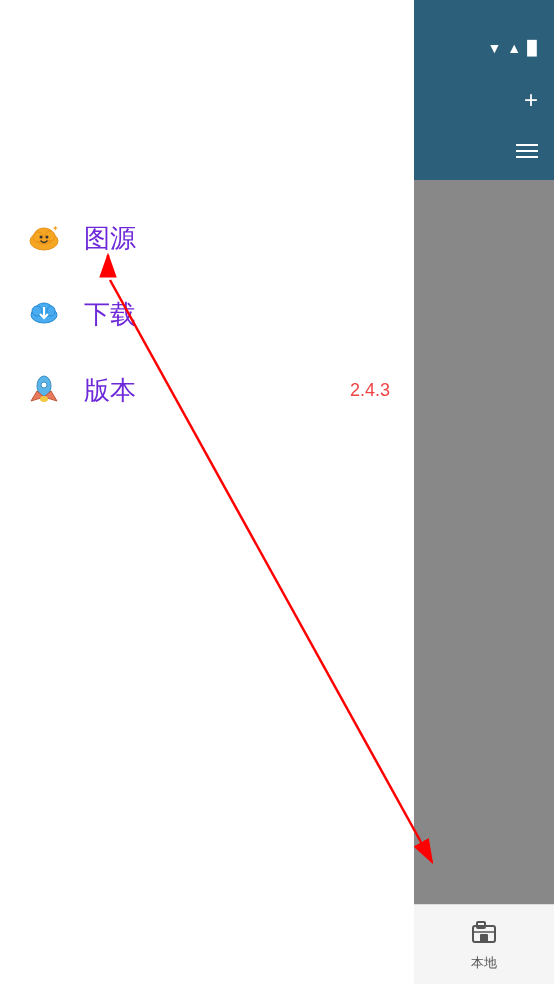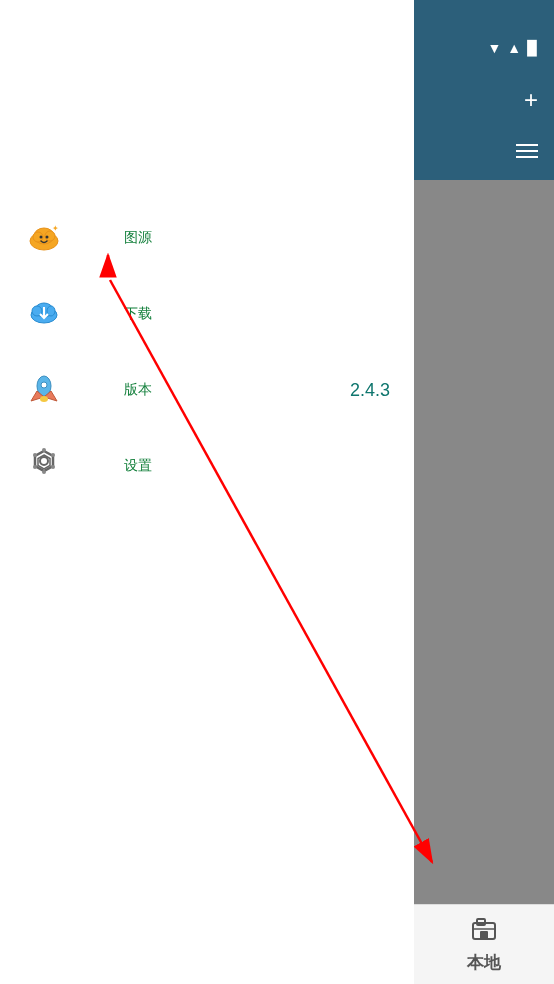--- a/index.html
+++ b/index.html
@@ -99,46 +99,44 @@
     .menu-icon {
       width: 40px;
       height: 40px;
       flex-shrink: 0;
       display: flex;
       align-items: center;
       justify-content: center;
     }
 
     .menu-label {
-      font-size: 14px;
-      color: #15803d;
-      margin-left: 40px;
+      font-size: 26px;
+      color: #6d28d9;
     }
 
     .menu-value {
       position: absolute;
       right: 24px;
       font-size: 18px;
-      color: #0f766e;
+      color: #ef4444;
       margin-left: 20px;
     }
 
     
     .arrow-overlay {
       position: absolute;
       top: 0; left: 0;
       width: 554px;
       height: 984px;
       pointer-events: none;
     }
 
     .tab-label {
-      font-size: 17px;
+      font-size: 13px;
       color: #555;
-      font-weight: bold;
     }
   </style>
 </head>
 <body>
 
 <div class="left-panel">
   <div class="menu-list">
 
     <div class="menu-item">
       <div class="menu-icon">
@@ -184,38 +182,20 @@
           <polygon points="26,20 32,30 19,26" fill="#e87a5b" stroke="#c05a3a" stroke-width="1"></polygon>
           <circle cx="19" cy="14" r="3" fill="#fff" stroke="#3a8ec0" stroke-width="1"></circle>
           <ellipse cx="19" cy="28" rx="4" ry="3" fill="#f5c842"></ellipse>
         </svg>
       </div>
       <span class="menu-label">版本</span>
       <span class="menu-value">2.4.3</span>
     </div>
 
 
-    <div class="menu-item">
-      <div class="menu-icon">
-        <svg width="38" height="38" viewBox="0 0 38 38">
-
-          <polygon points="19,4 28,9 28,19 19,24 10,19 10,9" fill="none" stroke="#666" stroke-width="2.5"></polygon>
-          <polygon points="19,8 25,11.5 25,18.5 19,22 13,18.5 13,11.5" fill="none" stroke="#666" stroke-width="1.5"></polygon>
-
-          <circle cx="19" cy="3" r="2" fill="#888"></circle>
-          <circle cx="28" cy="8" r="2" fill="#888"></circle>
-          <circle cx="28" cy="20" r="2" fill="#888"></circle>
-          <circle cx="19" cy="25" r="2" fill="#888"></circle>
-          <circle cx="10" cy="20" r="2" fill="#888"></circle>
-          <circle cx="10" cy="8" r="2" fill="#888"></circle>
-          <circle cx="19" cy="14" r="4" fill="none" stroke="#666" stroke-width="2"></circle>
-        </svg>
-      </div>
-      <span class="menu-label">设置</span>
-    </div>
 
 
   </div>
 </div>
 
 <div class="right-panel">
   <div class="right-panel-header">
 
     <div style="display:flex; align-items:center; gap:6px; align-self:flex-end;">
       <span style="color:white; font-size:14px;">▼</span>

